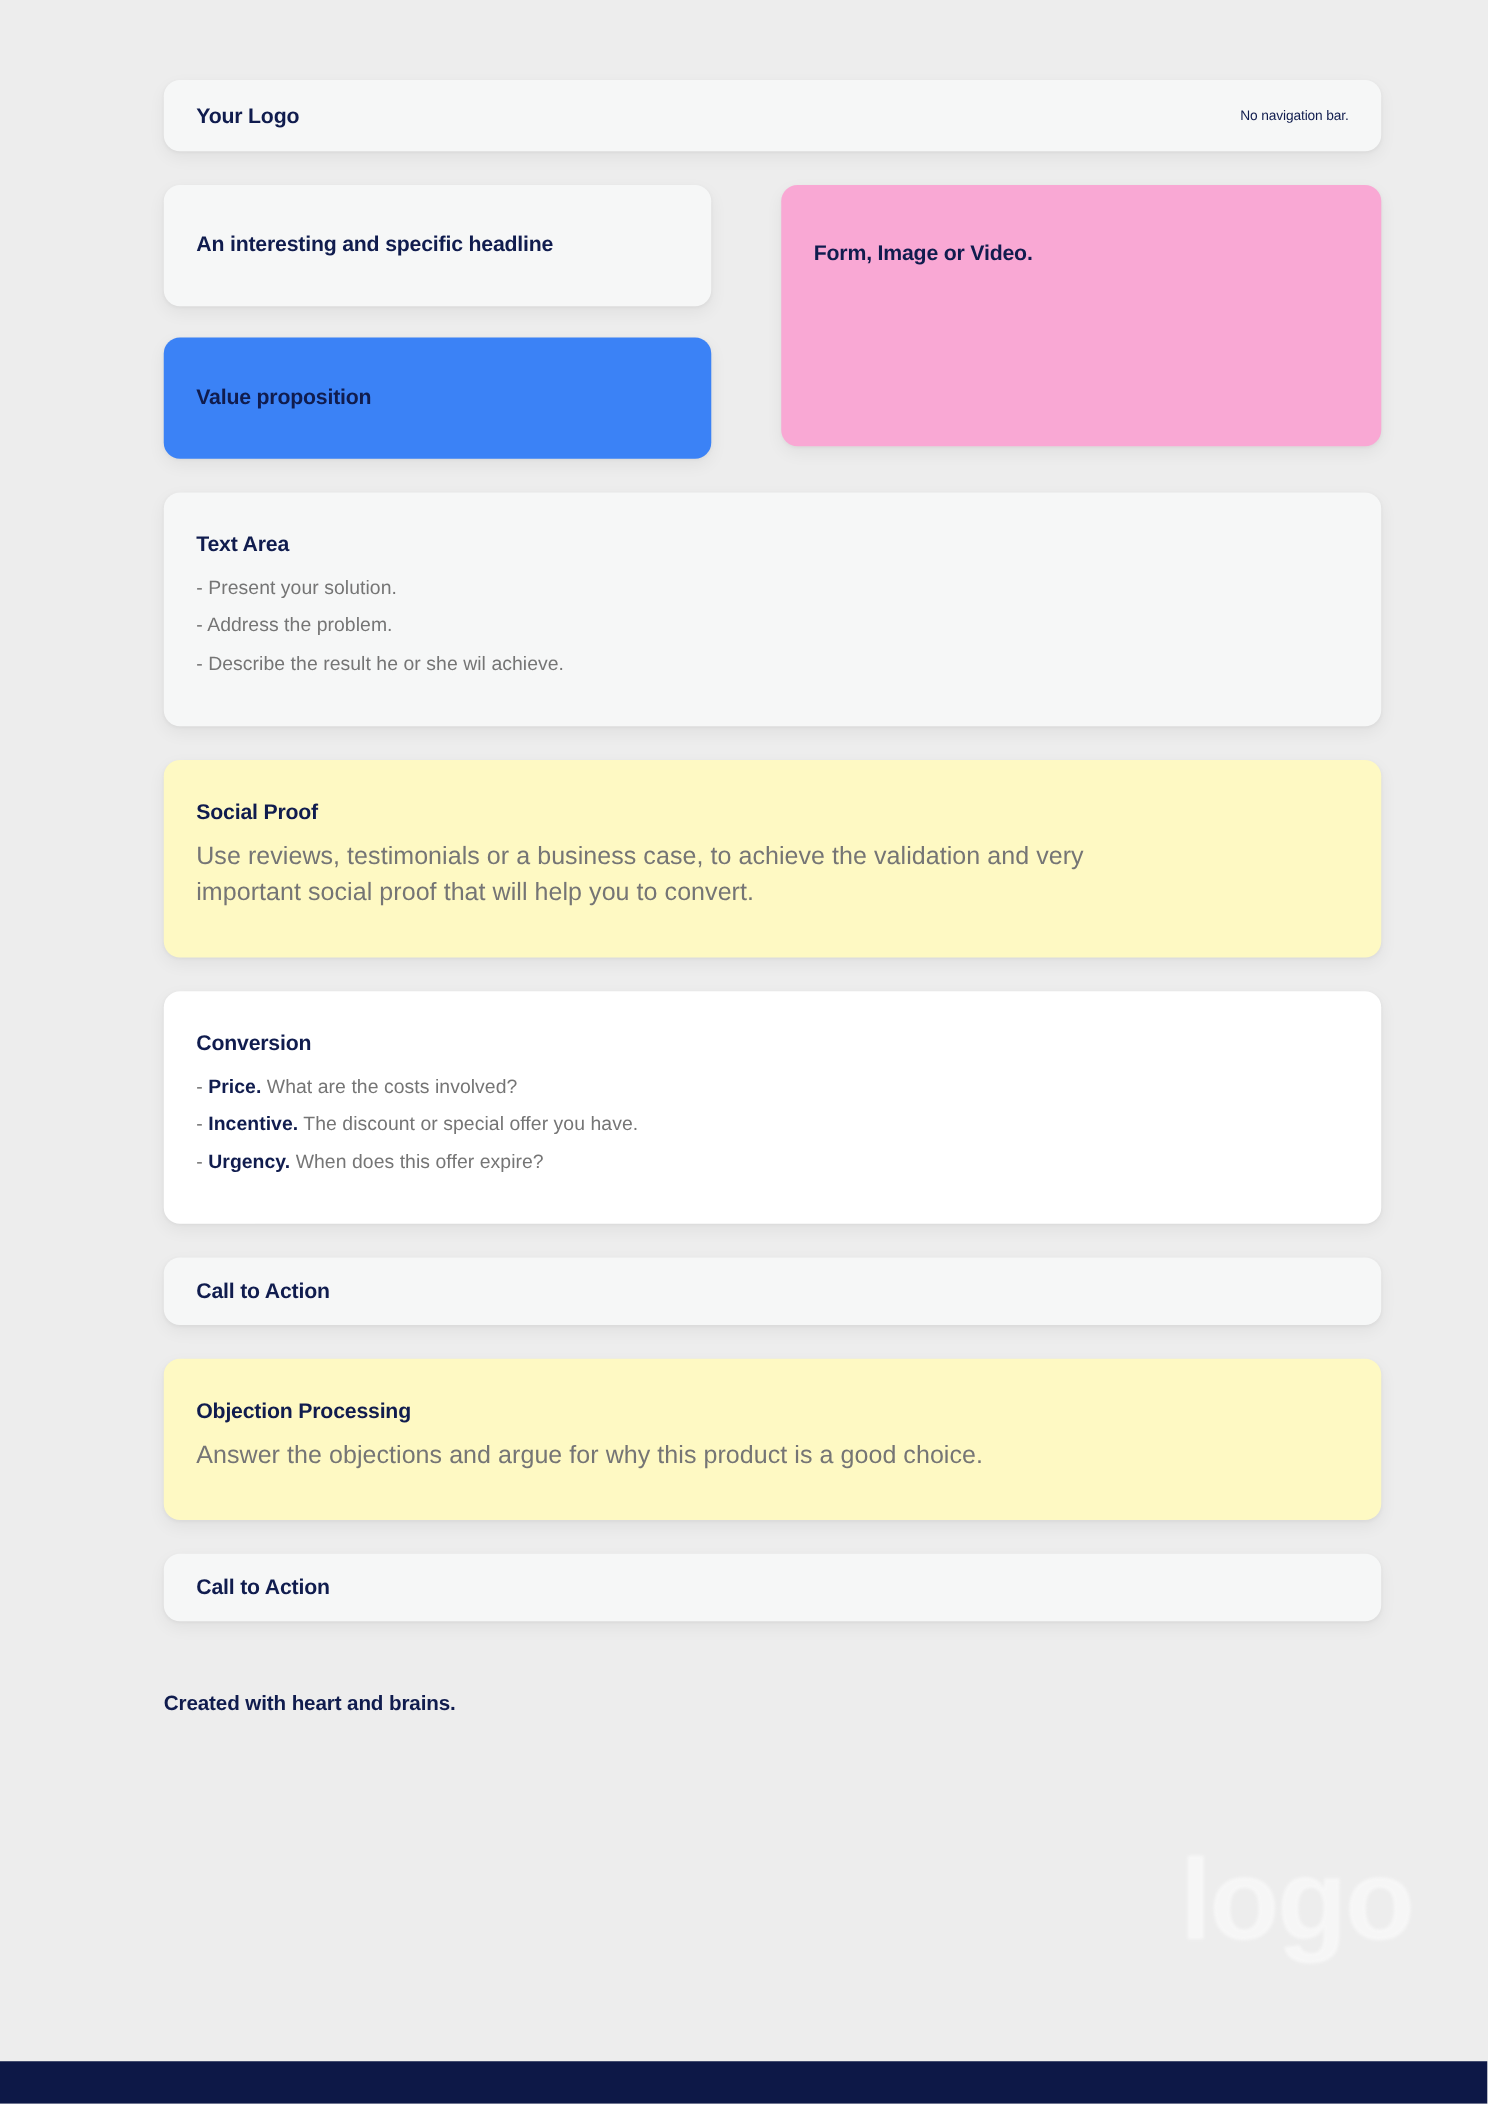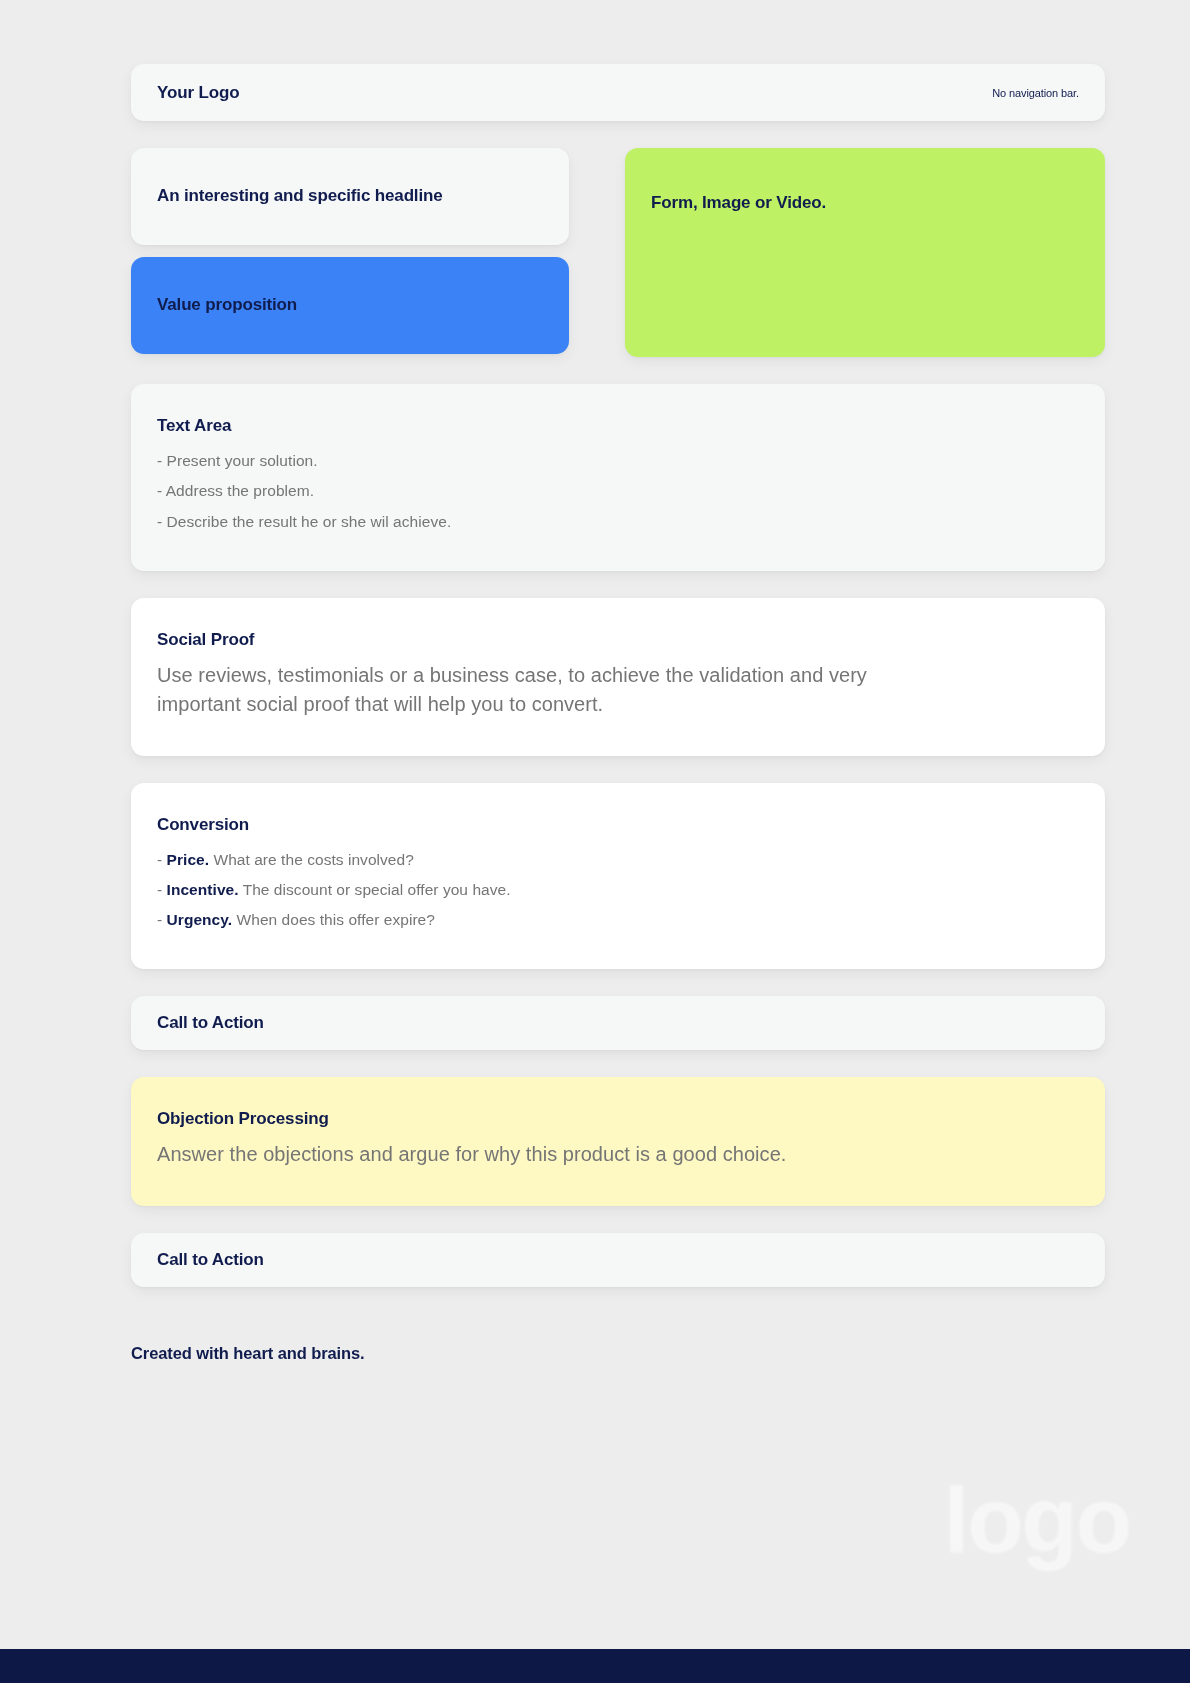--- a/index.html
+++ b/index.html
@@ -95,21 +95,21 @@
   .hero-row {
     display: flex;
     gap: 56px;
     margin-top: 27px;
   }
   .hero-left {
     width: 438px;
     flex: 0 0 438px;
     display: flex;
     flex-direction: column;
-    gap: 12px;
+    gap: 25px;
   }
   .hero-card {
     height: 97px;
     display: flex;
     align-items: center;
     padding: 0 26px;
   }
   .hero-right {
     flex: 1;
     height: 209px;
@@ -196,35 +196,35 @@
 
     <div class="hero-row">
       <div class="hero-left">
         <div class="card hero-card" style="background: rgb(246, 247, 247);">
           <div class="h-title" style="color: rgb(16, 28, 78);">An interesting and specific headline</div>
         </div>
         <div class="card hero-card" style="background: #3b82f6;">
           <div class="h-title" style="color: rgb(16, 28, 78);">Value proposition</div>
         </div>
       </div>
-      <div class="card hero-right" style="background: #bef264;">
+      <div class="card hero-right" style="background: #f9a8d4;">
         <div class="h-title" style="color: rgb(16, 28, 78);">Form, Image or Video.</div>
       </div>
     </div>
 
     <div class="card section textarea-card" style="background: rgb(246, 247, 247);">
       <div class="h-title" style="color: rgb(16, 28, 78);">Text Area</div>
       <div class="list">
         <div class="body-text row" style="color: rgb(117, 117, 117);">- Present your solution.</div>
         <div class="body-text row" style="color: rgb(117, 117, 117);">- Address the problem.</div>
         <div class="body-text row" style="color: rgb(117, 117, 117);">- Describe the result he or she wil achieve.</div>
       </div>
     </div>
 
-    <div class="card section social-card" style="background: #ffffff;">
+    <div class="card section social-card" style="background: #fef9c3;">
       <div class="h-title" style="color: rgb(16, 28, 78);">Social Proof</div>
       <p class="body-para" style="color: rgb(117, 117, 117);">Use reviews, testimonials or a business case, to achieve the validation and very important social proof that will help you to convert.</p>
     </div>
 
     <div class="card section conversion-card" style="background: #ffffff;">
       <div class="h-title" style="color: rgb(16, 28, 78);">Conversion</div>
       <div class="list">
         <div class="body-text row" style="color: rgb(117, 117, 117);"><span>- </span><strong style="color: rgb(16, 28, 78);">Price.</strong><span> What are the costs involved?</span></div>
         <div class="body-text row" style="color: rgb(117, 117, 117);"><span>- </span><strong style="color: rgb(16, 28, 78);">Incentive.</strong><span> The discount or special offer you have.</span></div>
         <div class="body-text row" style="color: rgb(117, 117, 117);"><span>- </span><strong style="color: rgb(16, 28, 78);">Urgency.</strong><span> When does this offer expire?</span></div>

